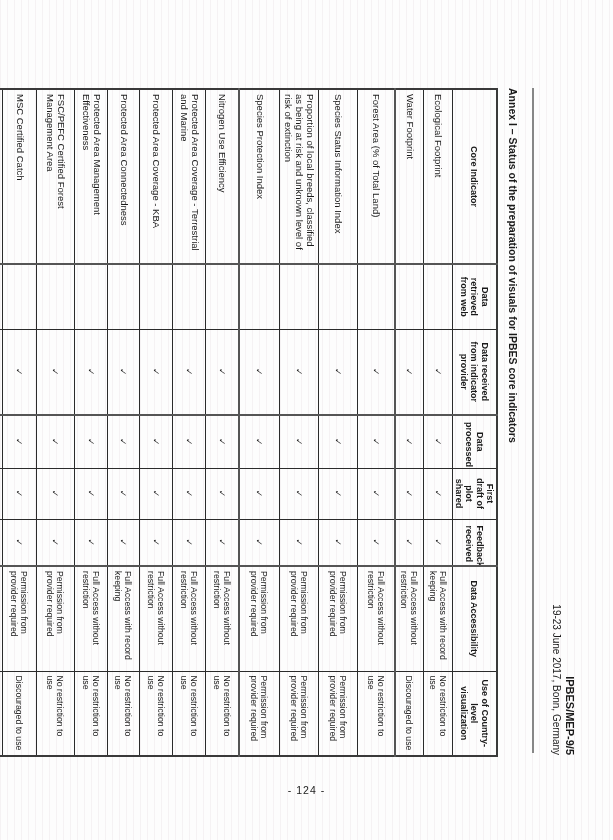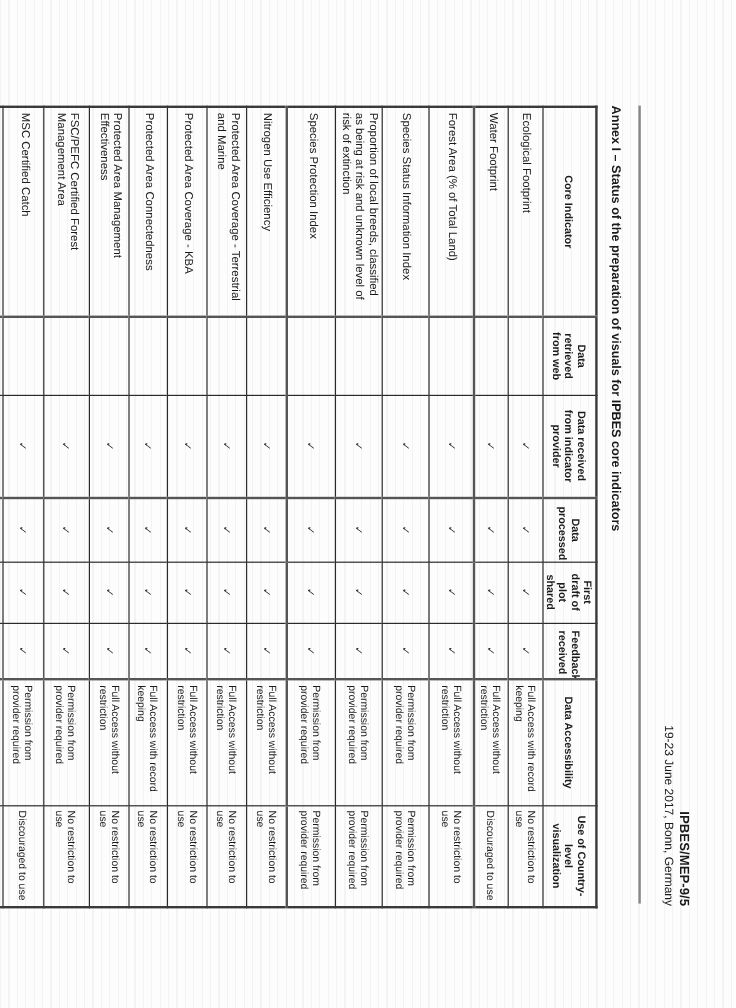--- a/index.html
+++ b/index.html
@@ -277,14 +277,15 @@
             <td class="cell-check">✓</td>
             <td class="cell-check">✓</td>
             <td class="cell-text">Full Access without restriction</td>
             <td class="cell-text">No restriction to use</td>
           </tr>
         </tbody>
     </table>
 
   </div>
 
+  <div class="page-number">- 124 -</div>
 
 </div>
 
 </body></html>

